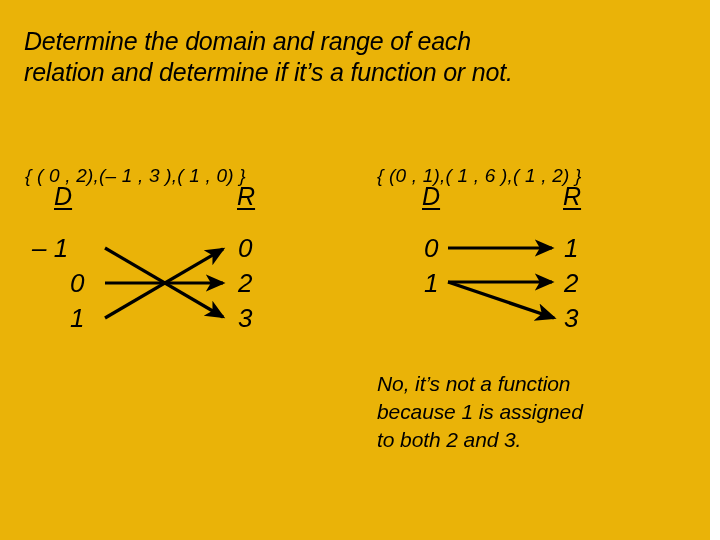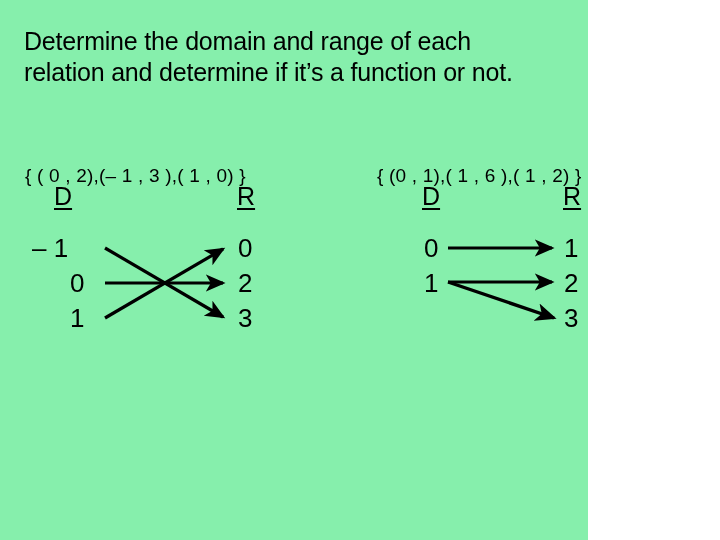--- a/index.html
+++ b/index.html
@@ -12,23 +12,24 @@
     width: 720px;
     height: 540px;
     position: relative;
     overflow: hidden;
     font-family: "Liberation Sans", sans-serif;
     color: #000000;
   }
   .slide {
     position: absolute;
     left: 0; top: 0;
-    width: 588px;
+    width: 710px;
     height: 540px;
-    background: #86efac;
+    background: #eab308;
+    font-style: italic;
   }
   
   .title {
     position: absolute;
     left: 24px;
     top: 26px;
     width: 660px;
     font-size: 25px;
     line-height: 31px;
     letter-spacing: -0.2px;
@@ -182,14 +183,17 @@
 
       <line x1="70" y1="70" x2="174" y2="70" stroke="#000000" stroke-width="3.2" marker-end="url(#ah-r)"></line>
 
       <line x1="70" y1="104" x2="174" y2="104" stroke="#000000" stroke-width="3.2" marker-end="url(#ah-r)"></line>
 
       <line x1="70" y1="104" x2="176" y2="140" stroke="#000000" stroke-width="3.4" marker-end="url(#ah-r)"></line>
     </svg>
   </div>
 
 
+  <div class="explanation exp-right">No, it’s not a function
+because 1 is assigned
+to both 2 and 3.</div>
 
 </div>
 
 </body></html>

